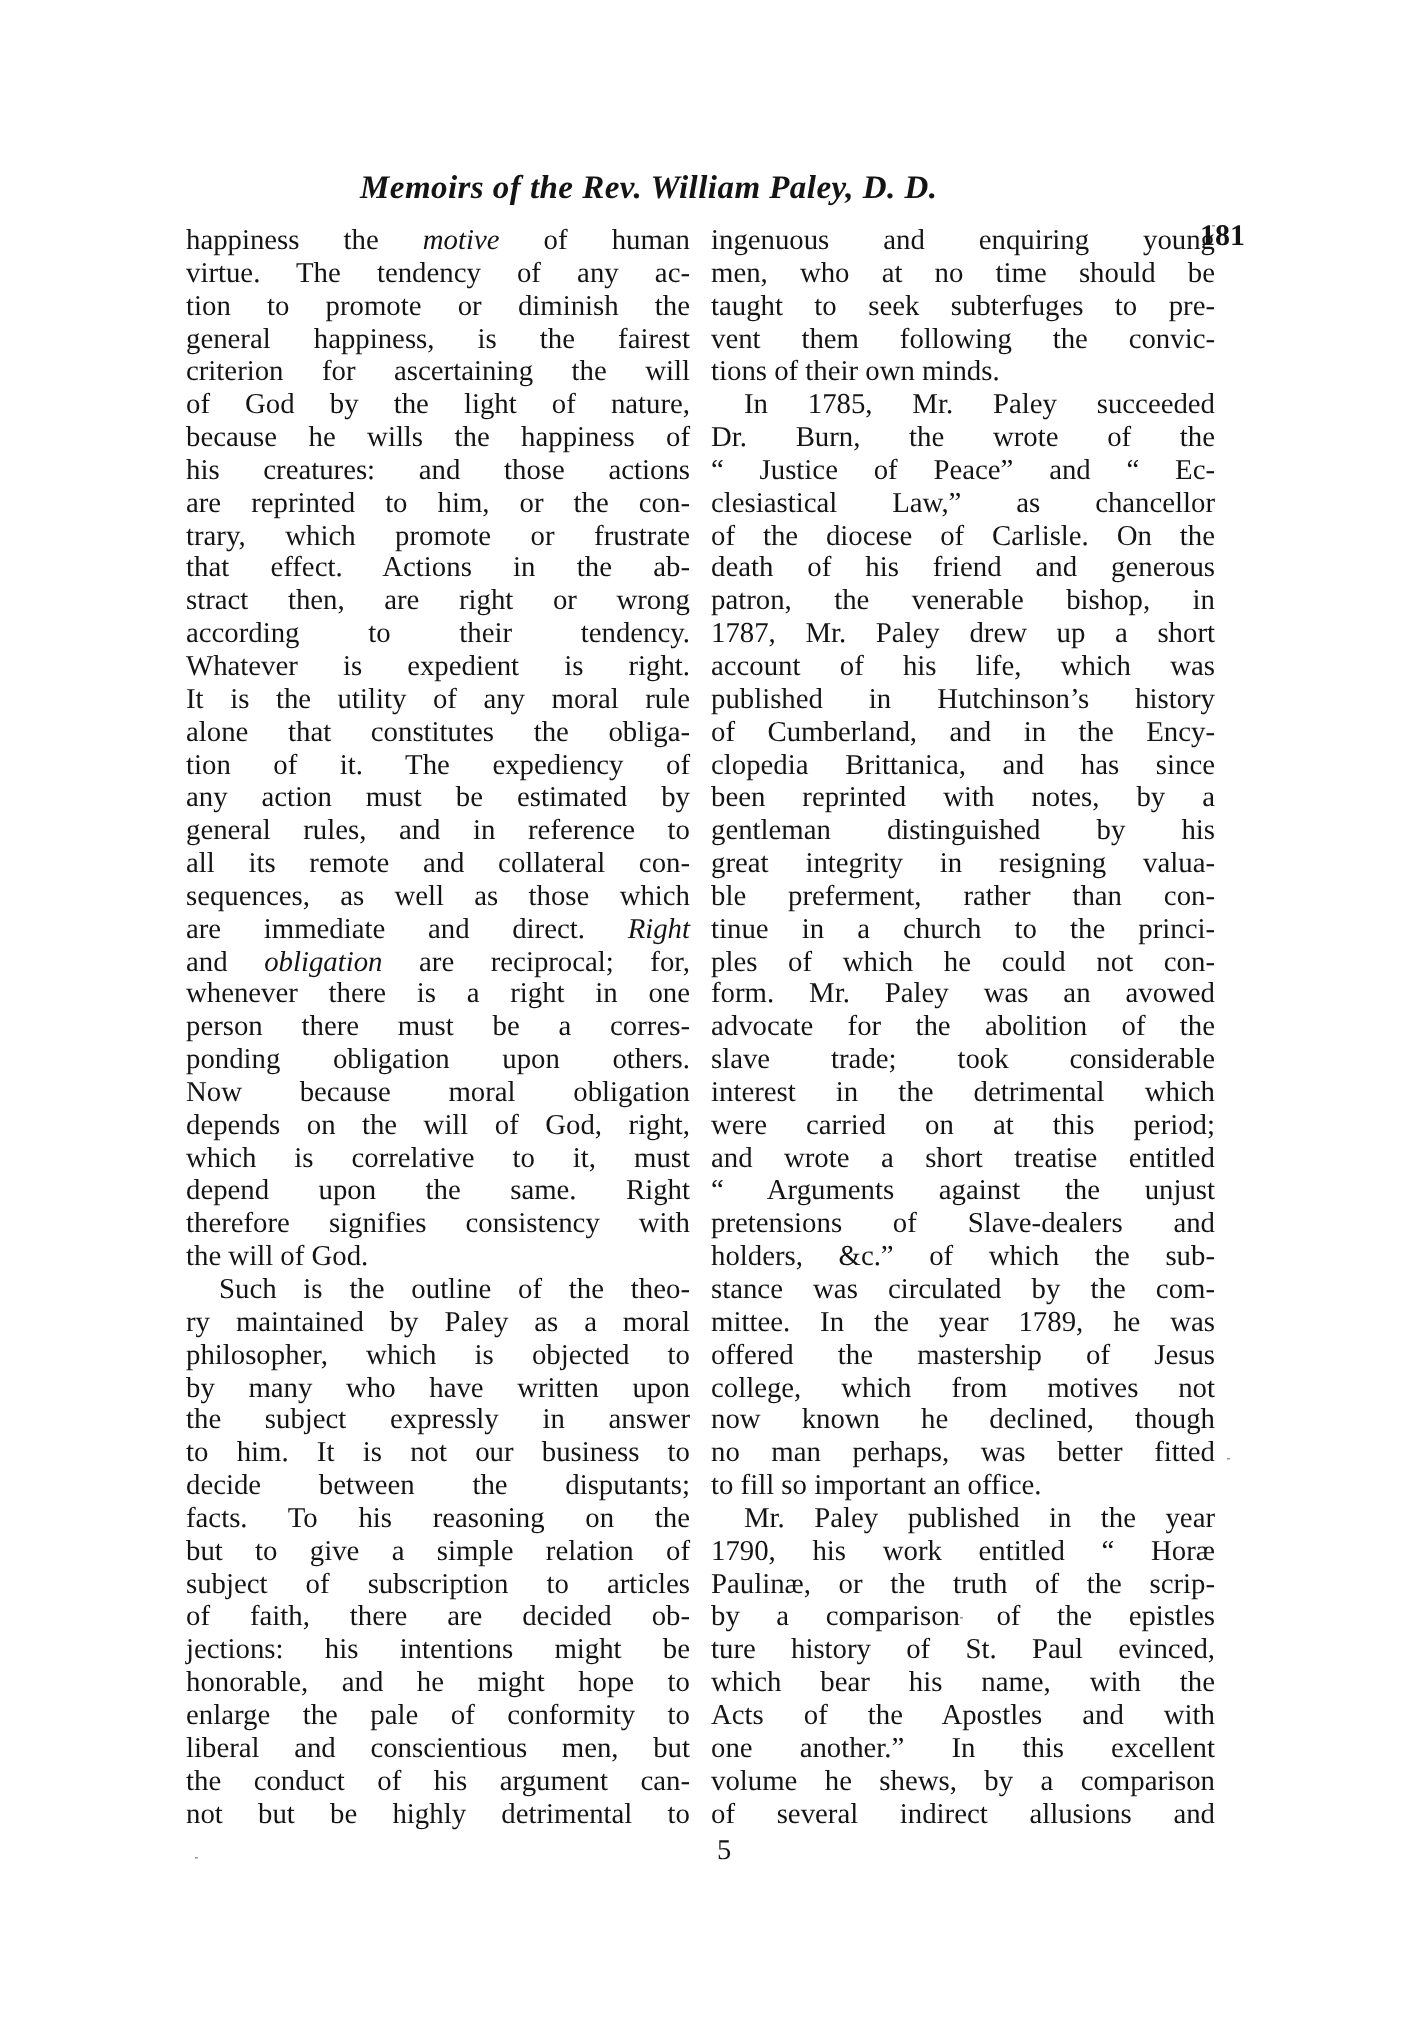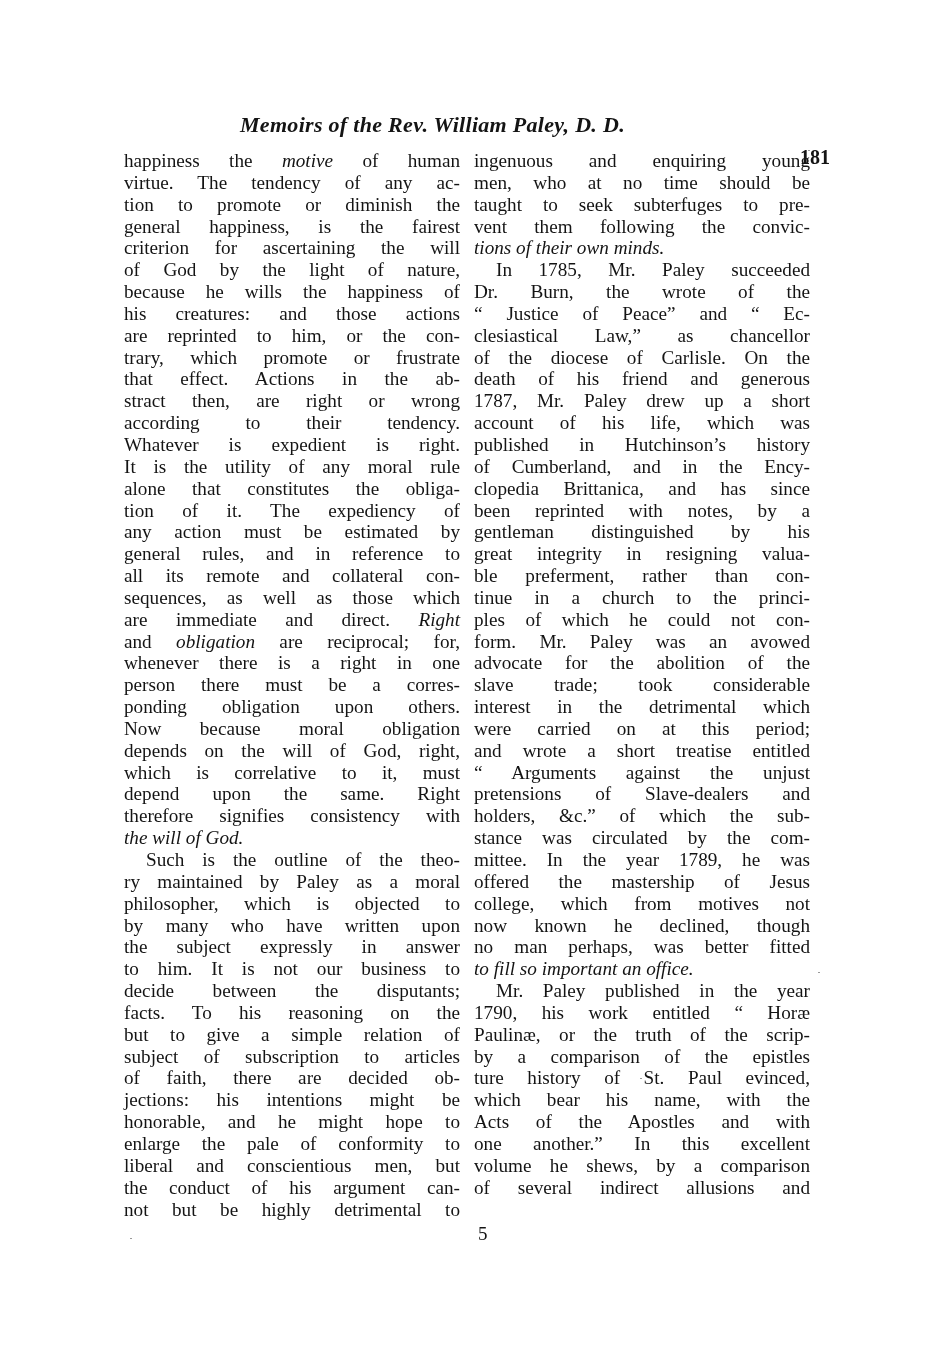--- a/index.html
+++ b/index.html
@@ -58,21 +58,20 @@
     .line {
       display: block;
       white-space: nowrap;
       text-align: justify;
       text-align-last: justify;
       height: 21.85px;
       overflow: visible;
     }
     .line.last {
       text-align-last: left;
-      font-style: italic;
     }
     .line.indent {
       padding-left: 22px;
     }
     .line em {
       font-style: italic;
       margin-top: 36px;
     }
     .signature {
       position: absolute;
@@ -151,20 +150,21 @@
     <span class="line">men, who at no time should be</span>
     <span class="line">taught to seek subterfuges to pre-</span>
     <span class="line">vent them following the convic-</span>
     <span class="line last">tions of their own minds.</span>
     <span class="line indent">In 1785, Mr. Paley succeeded</span>
     <span class="line">Dr. Burn, the wrote of the</span>
     <span class="line">“ Justice of Peace” and “ Ec-</span>
     <span class="line">clesiastical Law,” as chancellor</span>
     <span class="line">of the diocese of Carlisle. On the</span>
     <span class="line">death of his friend and generous</span>
+    <span class="line">patron, the venerable bishop, in</span>
     <span class="line">1787, Mr. Paley drew up a short</span>
     <span class="line">account of his life, which was</span>
     <span class="line">published in Hutchinson’s history</span>
     <span class="line">of Cumberland, and in the Ency-</span>
     <span class="line">clopedia Brittanica, and has since</span>
     <span class="line">been reprinted with notes, by a</span>
     <span class="line">gentleman distinguished by his</span>
     <span class="line">great integrity in resigning valua-</span>
     <span class="line">ble preferment, rather than con-</span>
     <span class="line">tinue in a church to the princi-</span>

